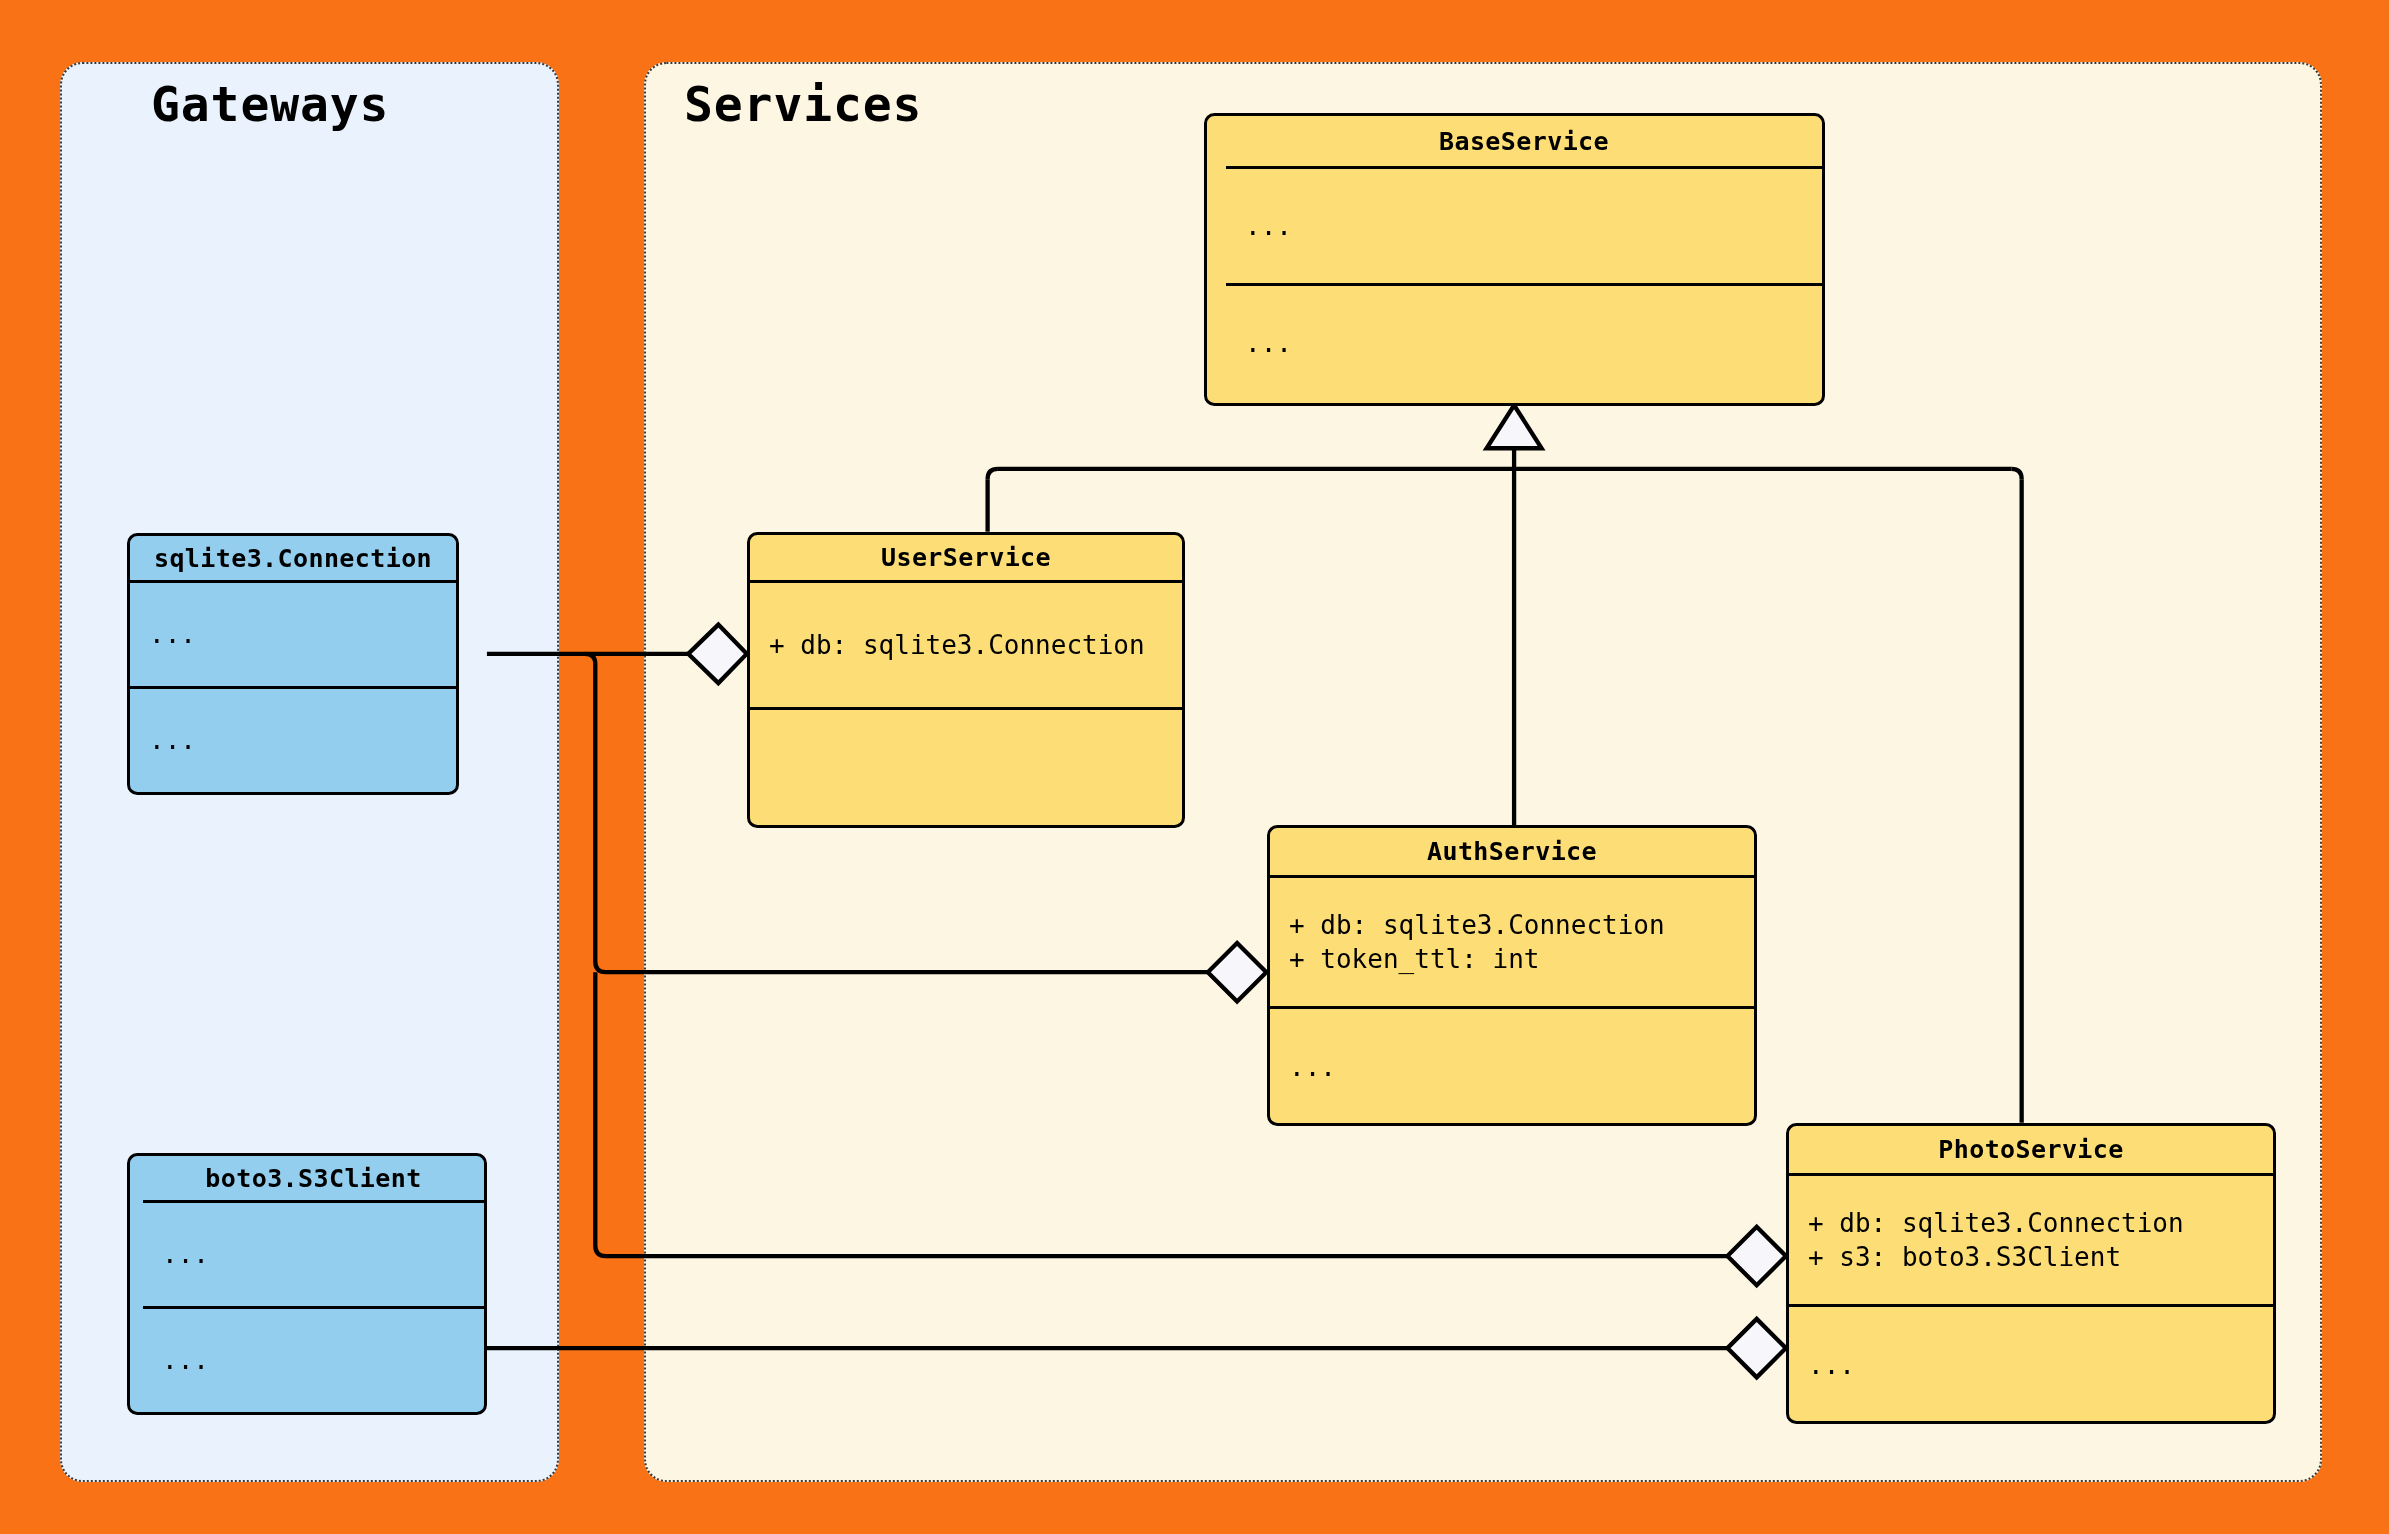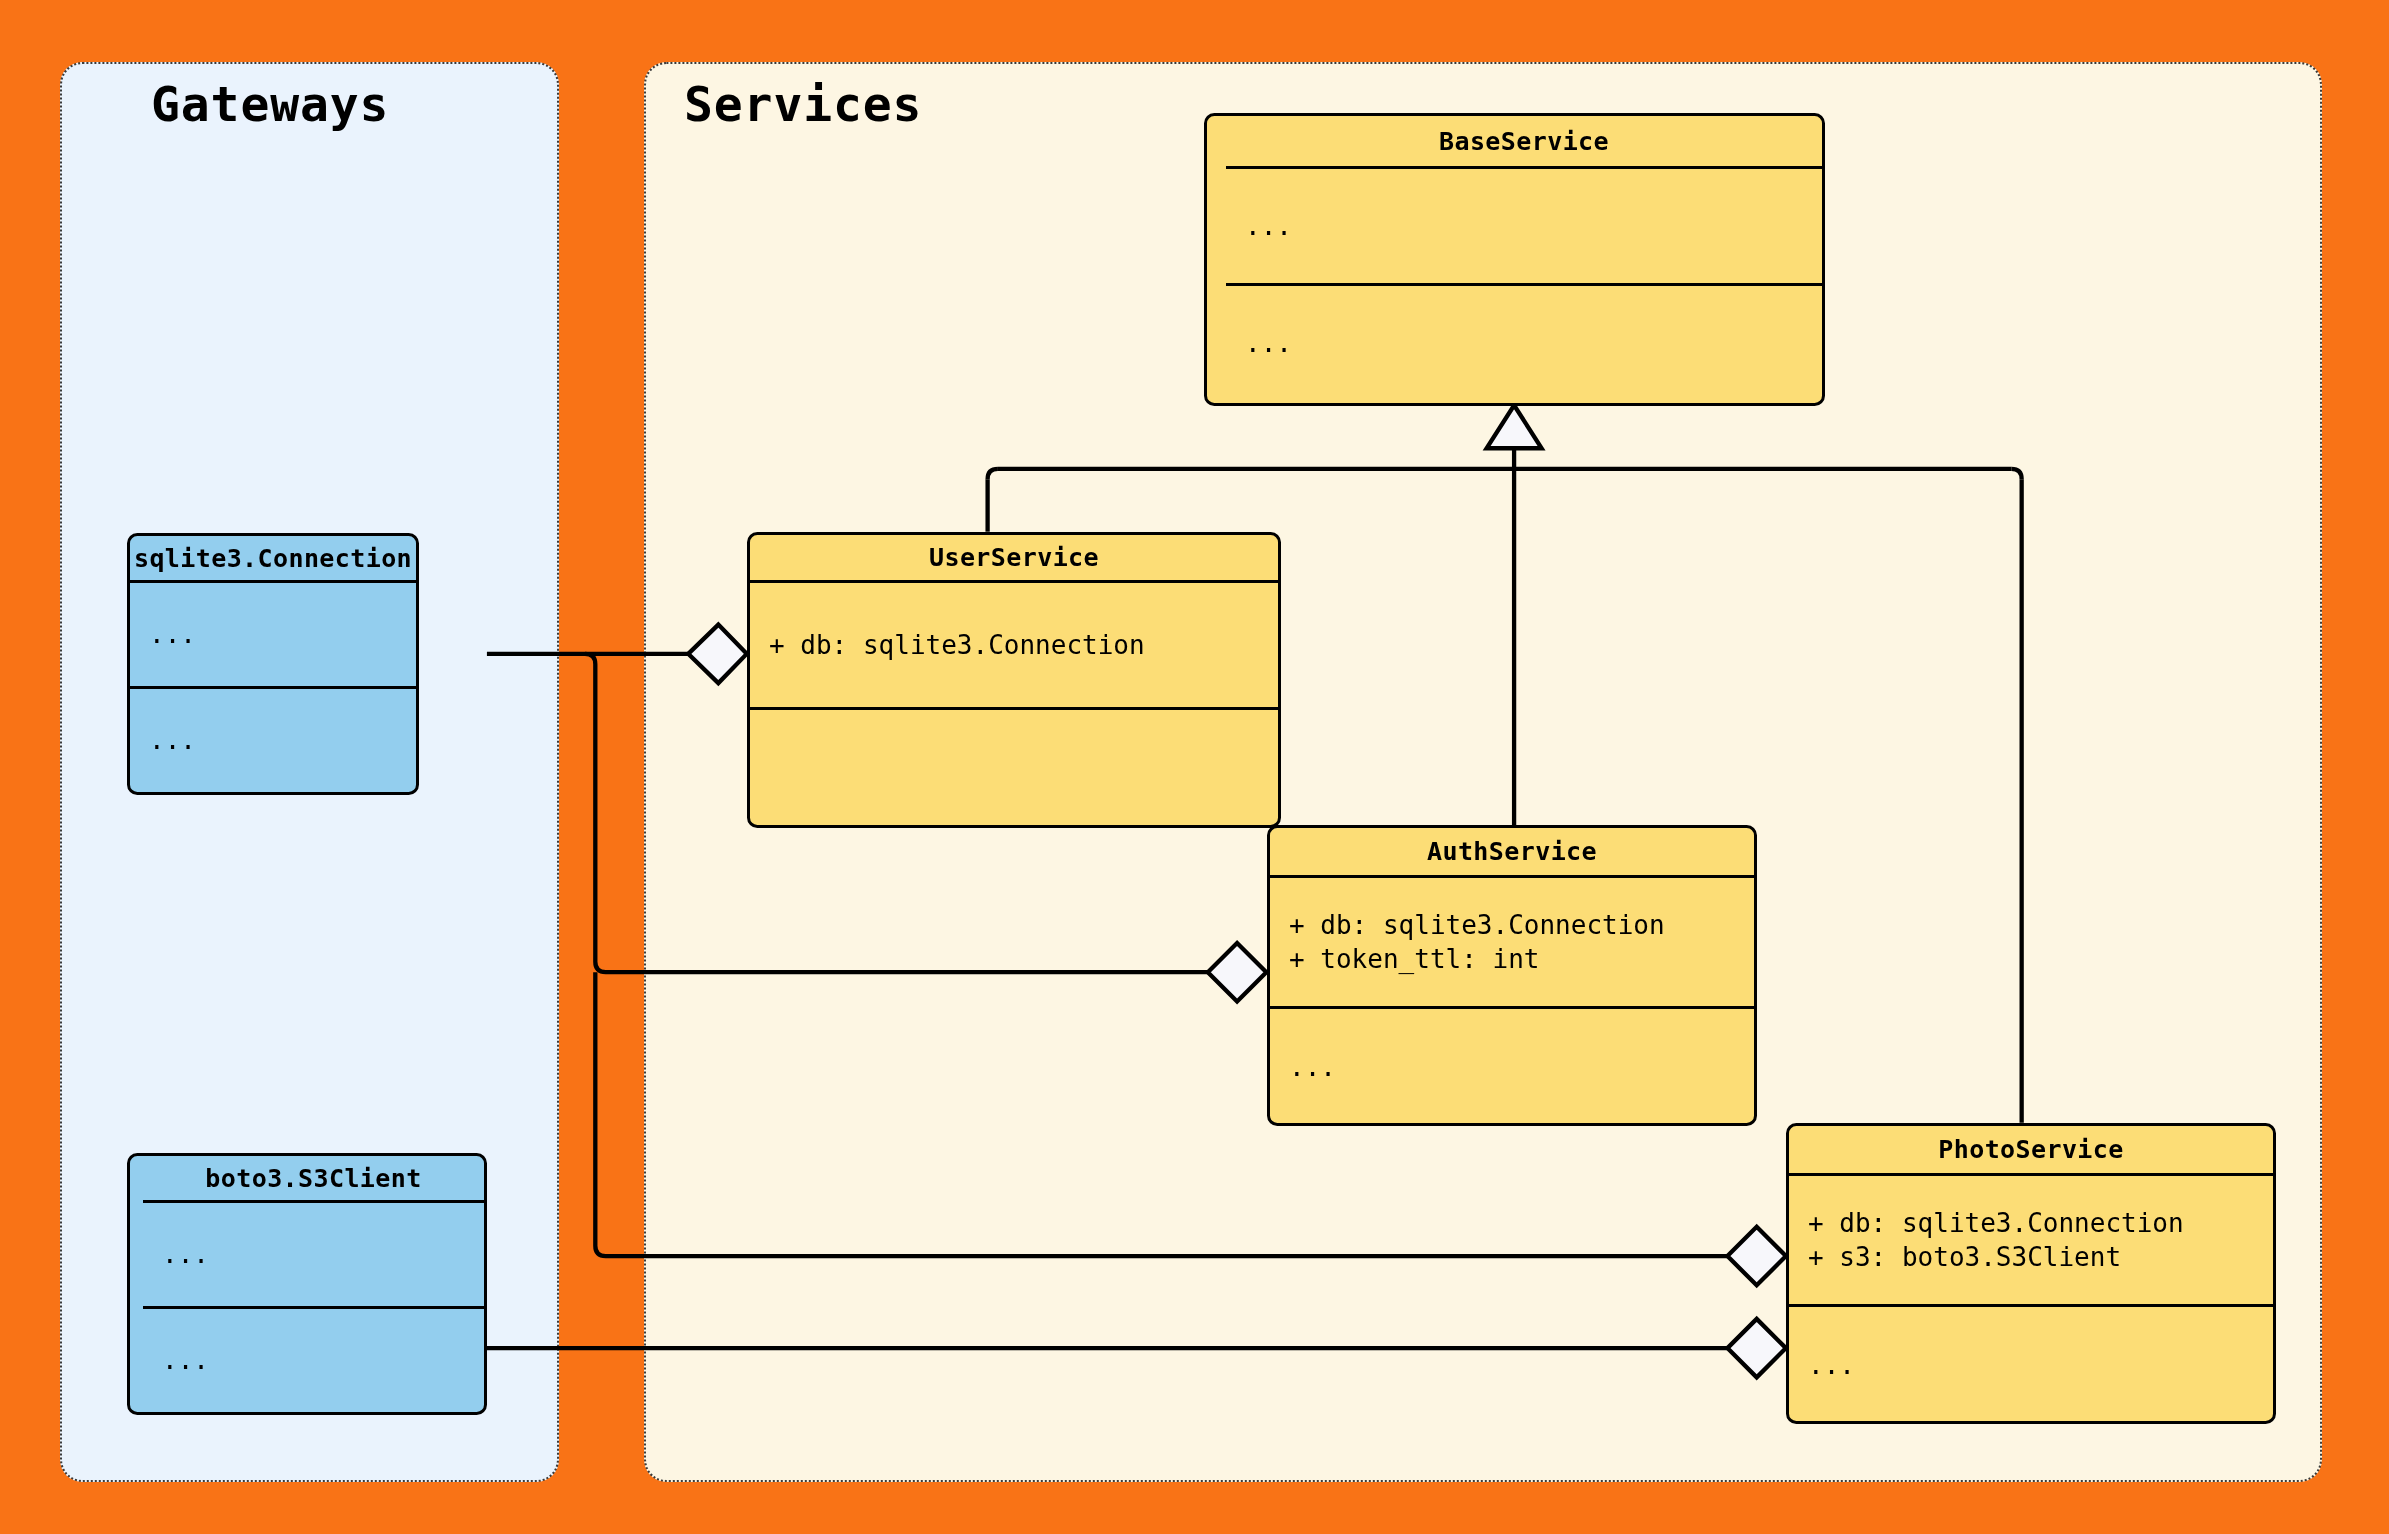--- a/index.html
+++ b/index.html
@@ -132,21 +132,21 @@
       <span>BaseService</span>
     </div>
     <div class="row body-row" style="height:117px;">
       <span class="lines">...</span>
     </div>
     <div class="row body-row last" style="height:115px;">
       <span class="lines">...</span>
     </div>
   </div>
 
-  <div class="klass yellow" style="left:747px; top:532px; width:534px; height:296px;">
+  <div class="klass yellow" style="left:747px; top:532px; width:438px; height:296px;">
     <div class="row title-row" style="height:48px;">
       <span>UserService</span>
     </div>
     <div class="row body-row" style="height:127px;">
       <span class="lines">+ db: sqlite3.Connection</span>
     </div>
     <div class="row body-row last" style="height:117px;">
       <span class="lines"></span>
     </div>
   </div>
@@ -170,21 +170,21 @@
     </div>
     <div class="row body-row" style="height:131px;">
       <span class="lines">+ db: sqlite3.Connection
 + s3: boto3.S3Client</span>
     </div>
     <div class="row body-row last" style="height:117px;">
       <span class="lines">...</span>
     </div>
   </div>
 
-  <div class="klass blue" style="left:127px; top:533px; width:292px; height:262px;">
+  <div class="klass blue" style="left:127px; top:533px; width:332px; height:262px;">
     <div class="row title-row" style="height:47px;">
       <span>sqlite3.Connection</span>
     </div>
     <div class="row body-row" style="height:106px;">
       <span class="lines">...</span>
     </div>
     <div class="row body-row last" style="height:102px;">
       <span class="lines">...</span>
     </div>
   </div>

